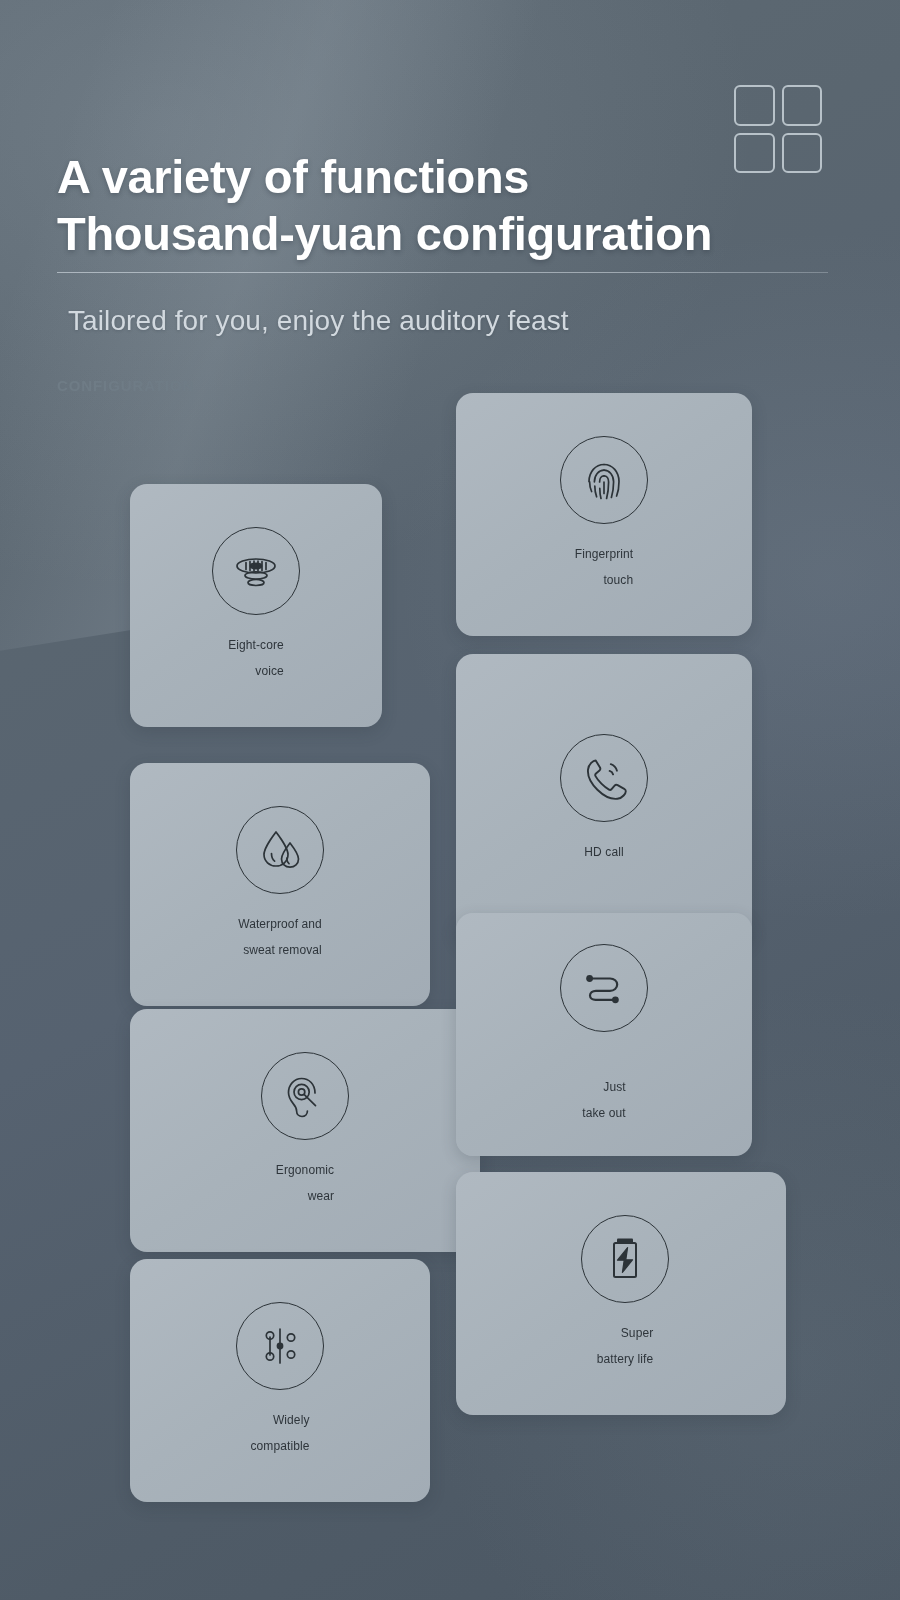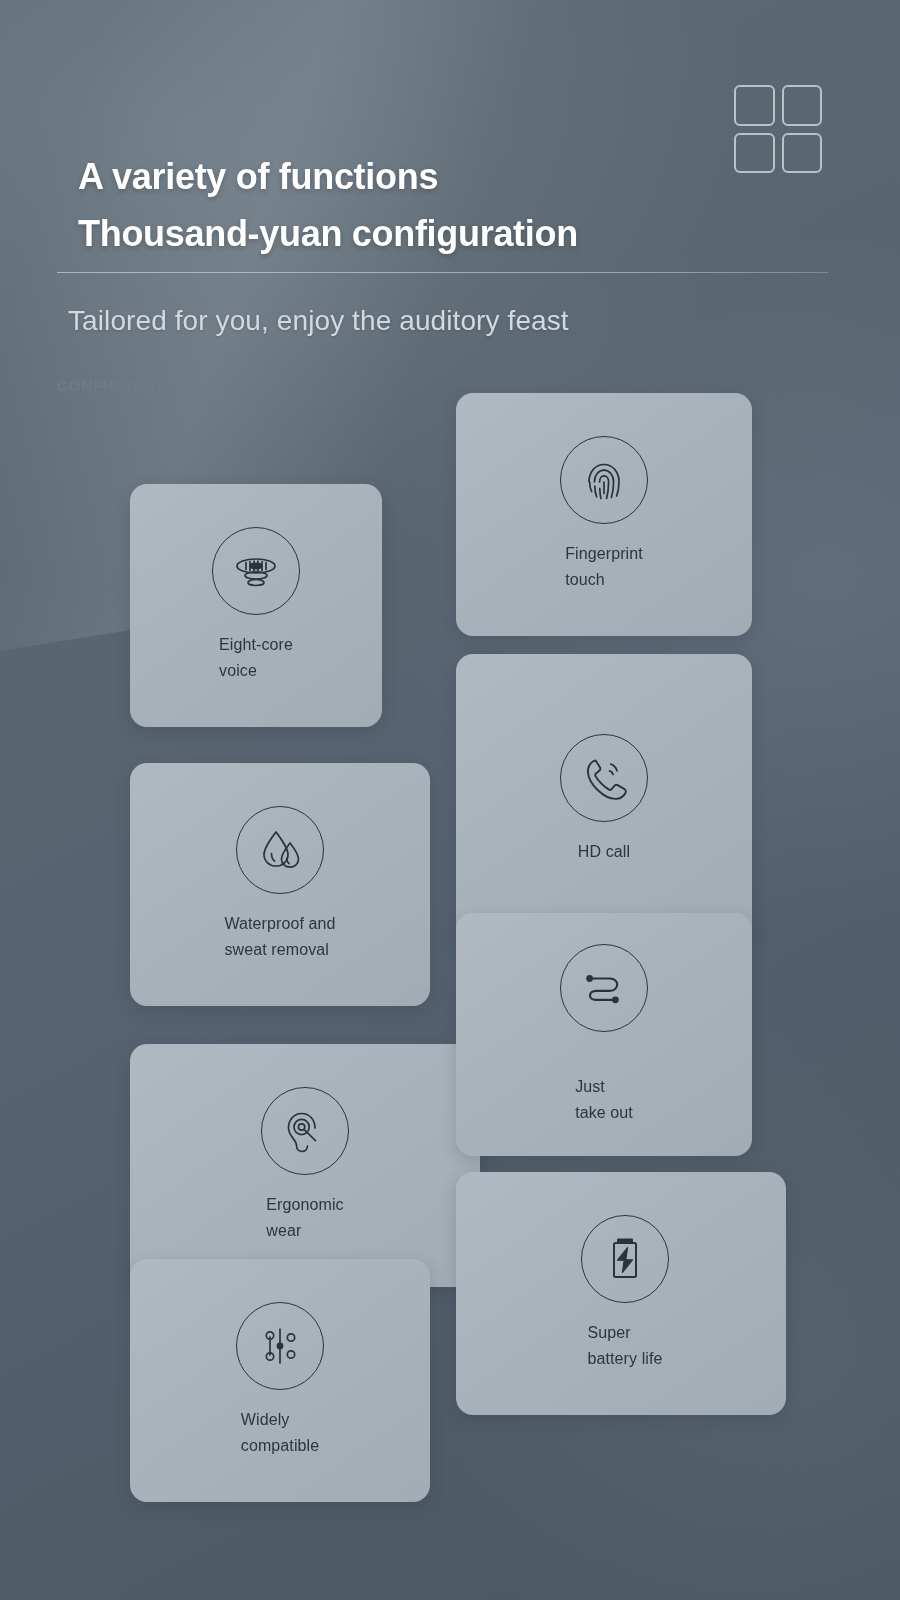--- a/index.html
+++ b/index.html
@@ -35,26 +35,25 @@
     width:760px; height:760px;
     background:radial-gradient(ellipse at center, rgba(120,134,146,0.18) 0%, rgba(0,0,0,0) 70%);
     pointer-events:none;
   }
 
   
   .header { position:absolute; left:57px; top:148px; width:800px; }
 
   .title {
     color:#ffffff;
-    font-size:36px;
+    font-size:47px;
     font-weight:bold;
     line-height:57px;
     letter-spacing:-0.3px;
     text-shadow:0 2px 5px rgba(30,40,50,0.30);
-    margin-left:21px;
   }
 
   .divider {
     position:absolute;
     left:57px; top:272px;
     width:771px; height:1px;
     background:linear-gradient(90deg, rgba(214,222,229,0.62) 0%, rgba(214,222,229,0.55) 72%, rgba(214,222,229,0.30) 100%);
   }
 
   .subtitle {
@@ -111,31 +110,31 @@
     border-radius:50%;
     display:flex;
     align-items:center;
     justify-content:center;
     margin-bottom:17px;
   }
   .icon-wrap svg { display:block; }
 
   .card-label {
     color:#2e353b;
-    font-size:16px;
+    font-size:12px;
     line-height:26px;
-    text-align:left;
+    text-align:right;
     white-space:pre-line;
     letter-spacing:0.1px;
   }
 
   
   .c-l1 { left:130px; top:484px;  width:252px; height:243px; }
   .c-l2 { left:130px; top:747px;  width:300px; height:243px;margin-top:16px; }
-  .c-l3 { left:130px; top:1009px; width:350px; height:243px;margin-top:35px; }
+  .c-l3 { left:130px; top:1009px; width:350px; height:243px; }
   .c-l4 { left:130px; top:1259px; width:300px; height:243px; }
 
   
   .c-r1 { left:456px; top:393px;  width:296px; height:243px; }
   .c-r2 { left:456px; top:654px;  width:296px; height:291px; }
   .c-r3 { left:456px; top:913px;  width:296px; height:243px;gap:25px; }
   .c-r4 { left:456px; top:1172px; width:330px; height:243px;padding-left:8px; }
 </style>
 </head>
 <body>

